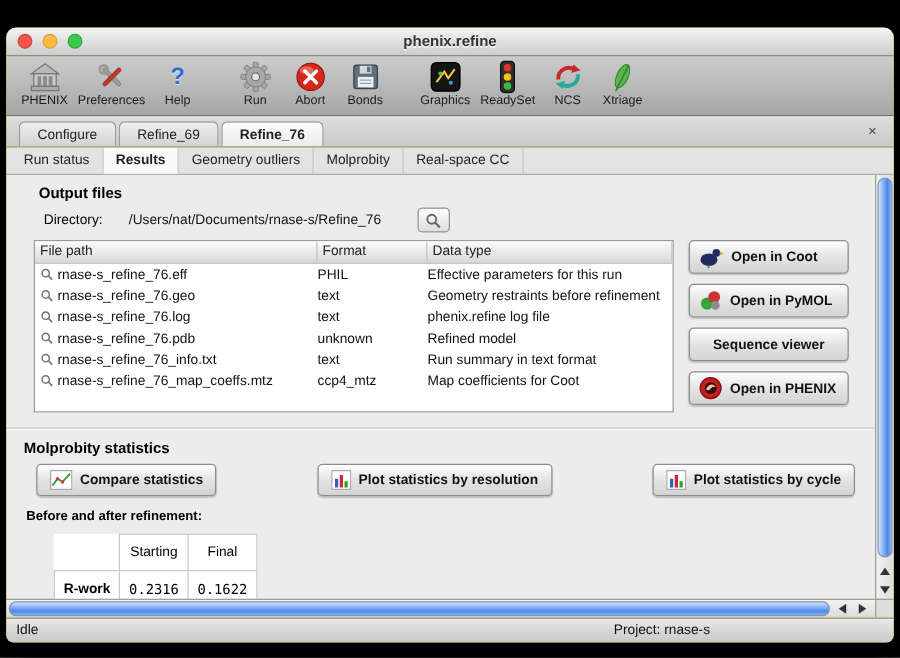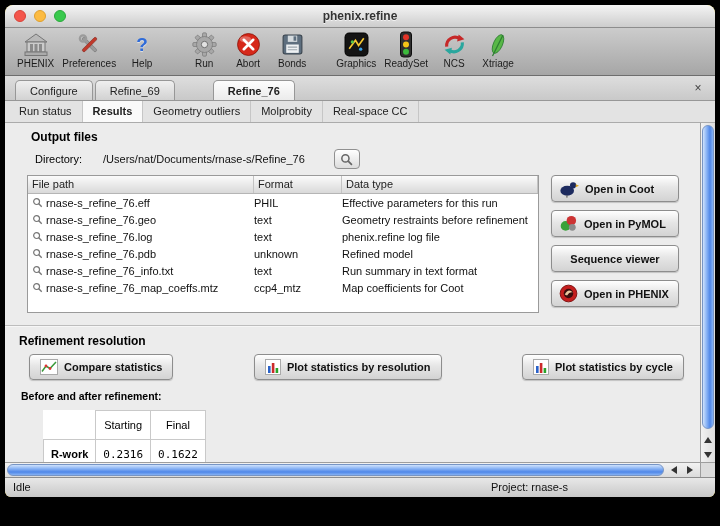--- a/index.html
+++ b/index.html
@@ -1,19 +1,19 @@
 <!DOCTYPE html>
 <html><head>
 <meta charset="utf-8">
 <style>
   html,body{margin:0;padding:0;width:720px;height:526px;background:#000;
     font-family:"Liberation Sans",sans-serif;-webkit-font-smoothing:antialiased;overflow:hidden;}
   *{box-sizing:border-box;}
 
-  .window{position:absolute;left:5px;top:5px;width:710px;height:492px;
+  .window{position:absolute;left:5px;top:22px;width:710px;height:492px;
     border-radius:8px 8px 6px 6px;background:#fde047;overflow:hidden;
     box-shadow:0 12px 22px rgba(0,0,0,.85);}
 
   
   .titlebar{height:23px;background:linear-gradient(#f4f4f4,#cdcdcd);
     border-bottom:1px solid #8d8d8d;position:relative;}
   .titlebar .title{text-align:center;font-size:12px;font-weight:bold;color:#333;
     line-height:22px;text-shadow:0 1px 0 rgba(255,255,255,.7);}
   .traffic{position:absolute;left:9px;top:5px;display:flex;gap:8px;}
   .tl{width:12px;height:12px;border-radius:50%;}
@@ -32,21 +32,21 @@
   .tlabel{font-size:10px;color:#1c1c1c;line-height:12px;}
   .help-q{font-size:19px;font-weight:bold;color:#2f6bd8;text-shadow:0 1px 1px rgba(255,255,255,.6);}
 
   
   .tabbar{height:25px;background:linear-gradient(#dedede,#c9c9c9);
     border-bottom:1px solid #979797;display:flex;align-items:flex-end;
     padding:0 0 0 10px;position:relative;}
   .tab{font-size:11px;color:#222;padding:4px 14px 3px;margin-right:2px;
     background:linear-gradient(#efefef,#d2d2d2);border:1px solid #979797;border-bottom:none;
     border-radius:5px 5px 0 0;}
-  .tab.active{background:linear-gradient(#fdfdfd,#ebebeb);font-weight:bold;margin-left:36px;}
+  .tab.active{background:linear-gradient(#fdfdfd,#ebebeb);font-weight:bold;}
   .tabclose{position:absolute;right:10px;top:5px;font-size:12px;color:#444;width:14px;
     text-align:center;line-height:14px;}
 
   
   .subtabs{height:22px;background:#e3e3e3;border-bottom:1px solid #ababab;
     display:flex;font-size:11px;padding-left:4px;}
   .subtab{padding:4px 10px 0;color:#222;border-right:1px solid #c6c6c6;text-align:right;}
   .subtab.active{background:#fafafa;font-weight:bold;}
 
   
@@ -388,21 +388,21 @@
             <circle cx="10" cy="10" r="5" fill="#3a0d0d"></circle>
             <path d="M6 11 Q10 4 14.5 9 Q11 8 8.5 12 Z" fill="#e9c8a0"></path>
           </svg>
           <span>Open in PHENIX</span>
         </div>
       </div>
     </div>
 
     <div class="divider"></div>
 
-    <div class="sec-title sec2-title">Refinement resolution</div>
+    <div class="sec-title sec2-title">Molprobity statistics</div>
 
     <div class="stat-btn-row">
       <div class="stat-btn">
         <svg width="18" height="16" viewBox="0 0 18 16">
           <rect x="0.5" y="0.5" width="17" height="15" fill="#fff" stroke="#aaa"></rect>
           <polyline points="2,12.5 6,7 10,9.5 16,3" stroke="#3a9a3a" fill="none" stroke-width="1.5"></polyline>
           <circle cx="6" cy="7" r="1.4" fill="#d33"></circle>
           <circle cx="10" cy="9.5" r="1.4" fill="#d33"></circle>
         </svg>
         <span>Compare statistics</span>

